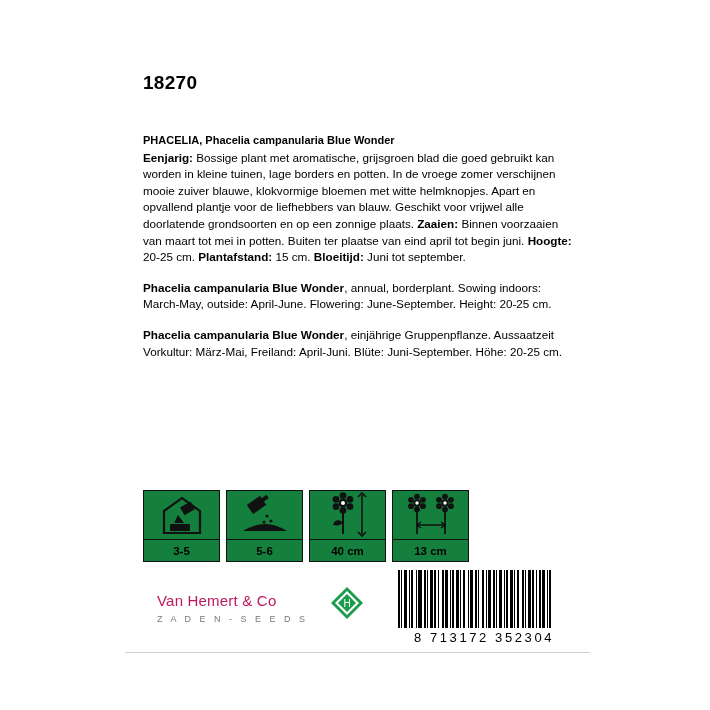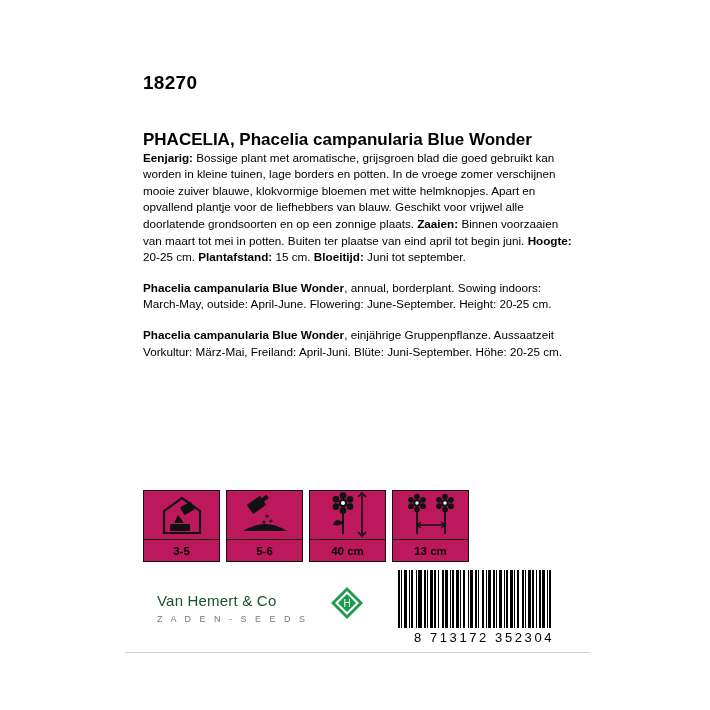--- a/index.html
+++ b/index.html
@@ -45,21 +45,21 @@
   .para {
     font-size: 11.7px;
     line-height: 16.6px;
     margin: 0 0 14px 0;
     text-align: left;
   }
   .para:last-child { margin-bottom: 0; }
   .para b { font-weight: bold; }
 
   .title-line {
-    font-size: 17px;
+    font-size: 11px;
     line-height: 16.6px;
     font-weight: bold;
     margin: 0 0 1px 0;
   }
 
   
   .icon-row {
     position: absolute;
     left: 143px;
     top: 490px;
@@ -67,21 +67,21 @@
     gap: 6px;
   }
   .icon-cell {
     width: 77px;
     height: 72px;
     border: 1px solid #111;
     display: flex;
     flex-direction: column;
     align-items: center;
     justify-content: flex-start;
-    background: #be185d;
+    background: #15803d;
     box-sizing: border-box;
   }
   .icon-art {
     height: 48px;
     width: 100%;
     display: flex;
     align-items: center;
     justify-content: center;
   }
   .icon-label {
@@ -99,21 +99,21 @@
   
   .brand {
     position: absolute;
     left: 157px;
     top: 592px;
     width: 200px;
   }
   .brand-name {
     font-size: 15px;
     letter-spacing: 0.2px;
-    color: #14532d;
+    color: #be185d;
   }
   .brand-sub {
     font-size: 9px;
     letter-spacing: 3px;
     color: #7a7a7a;
     margin-top: 5px;
   }
   .brand-mark {
     position: absolute;
     left: 330px;

